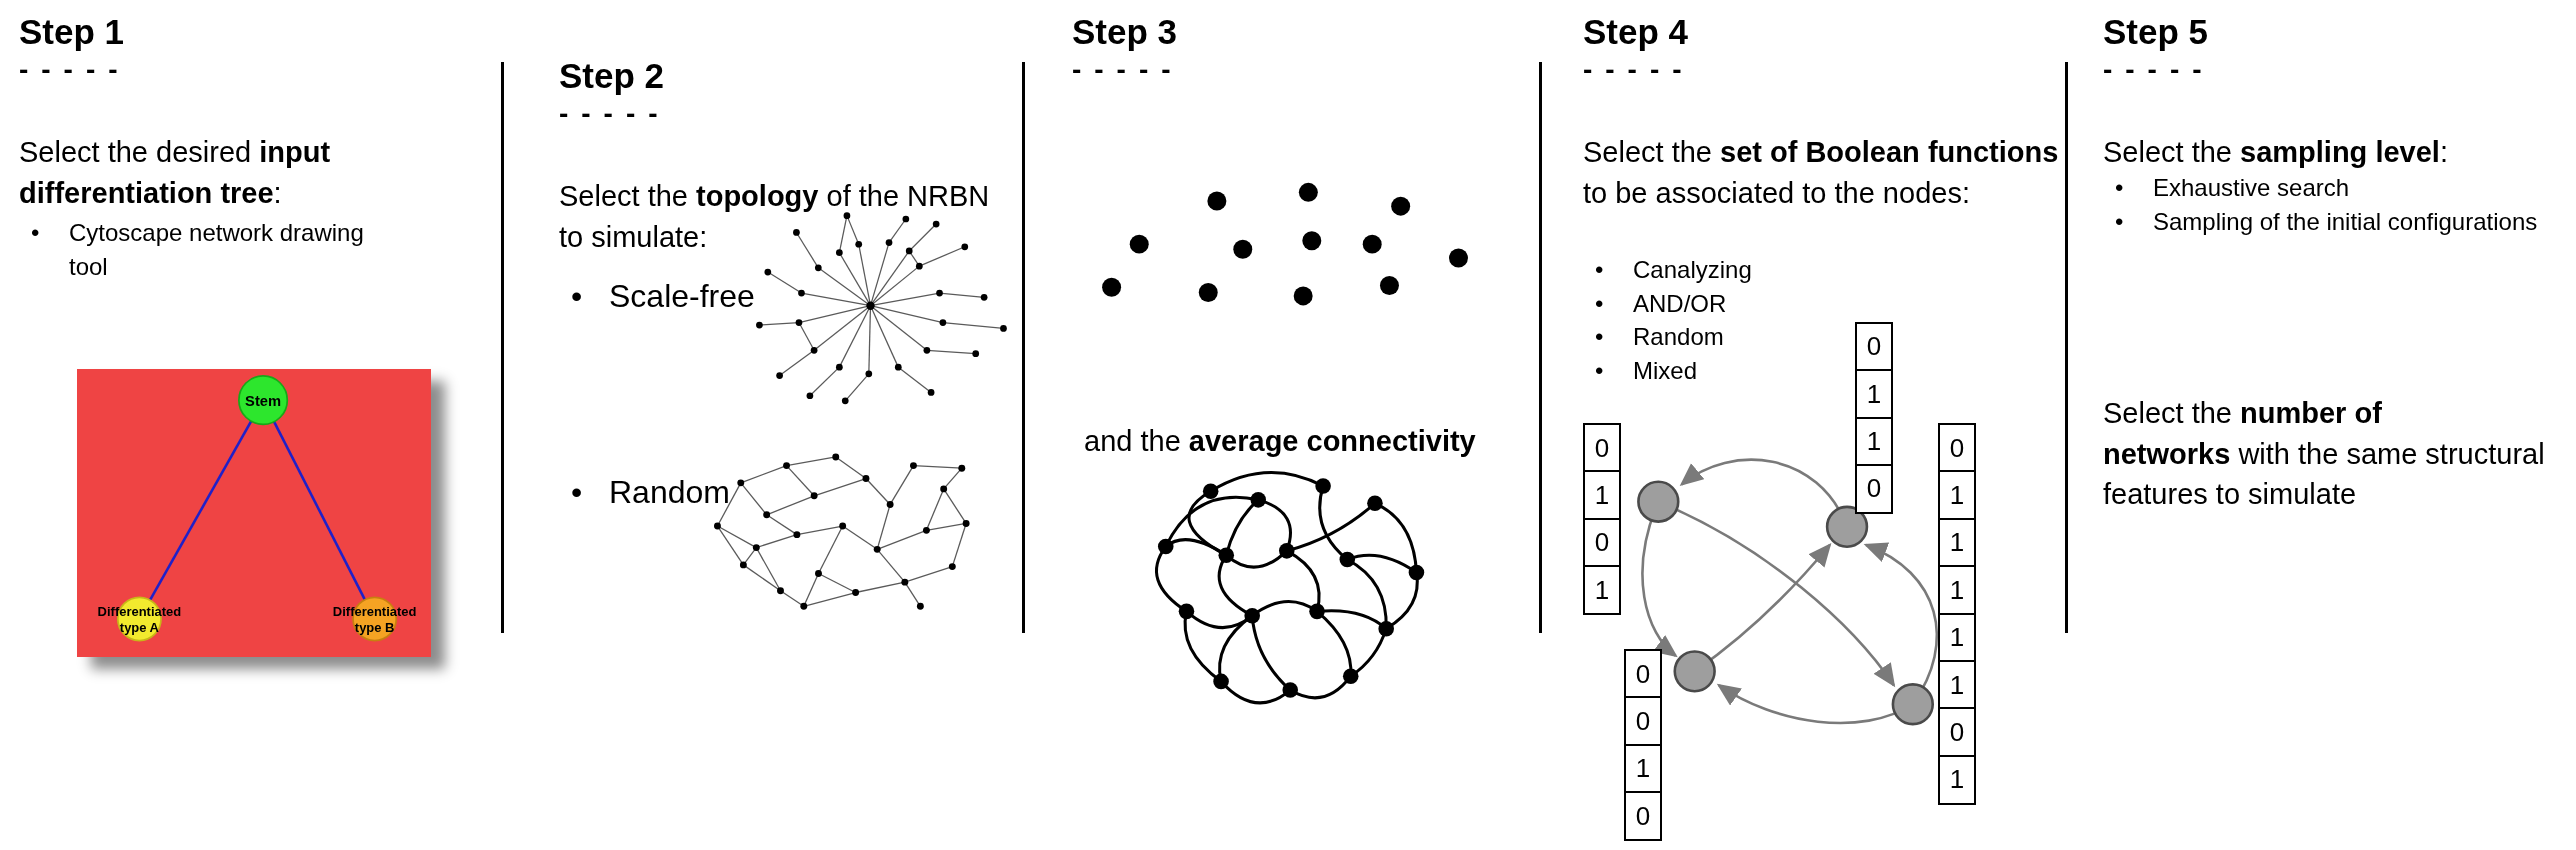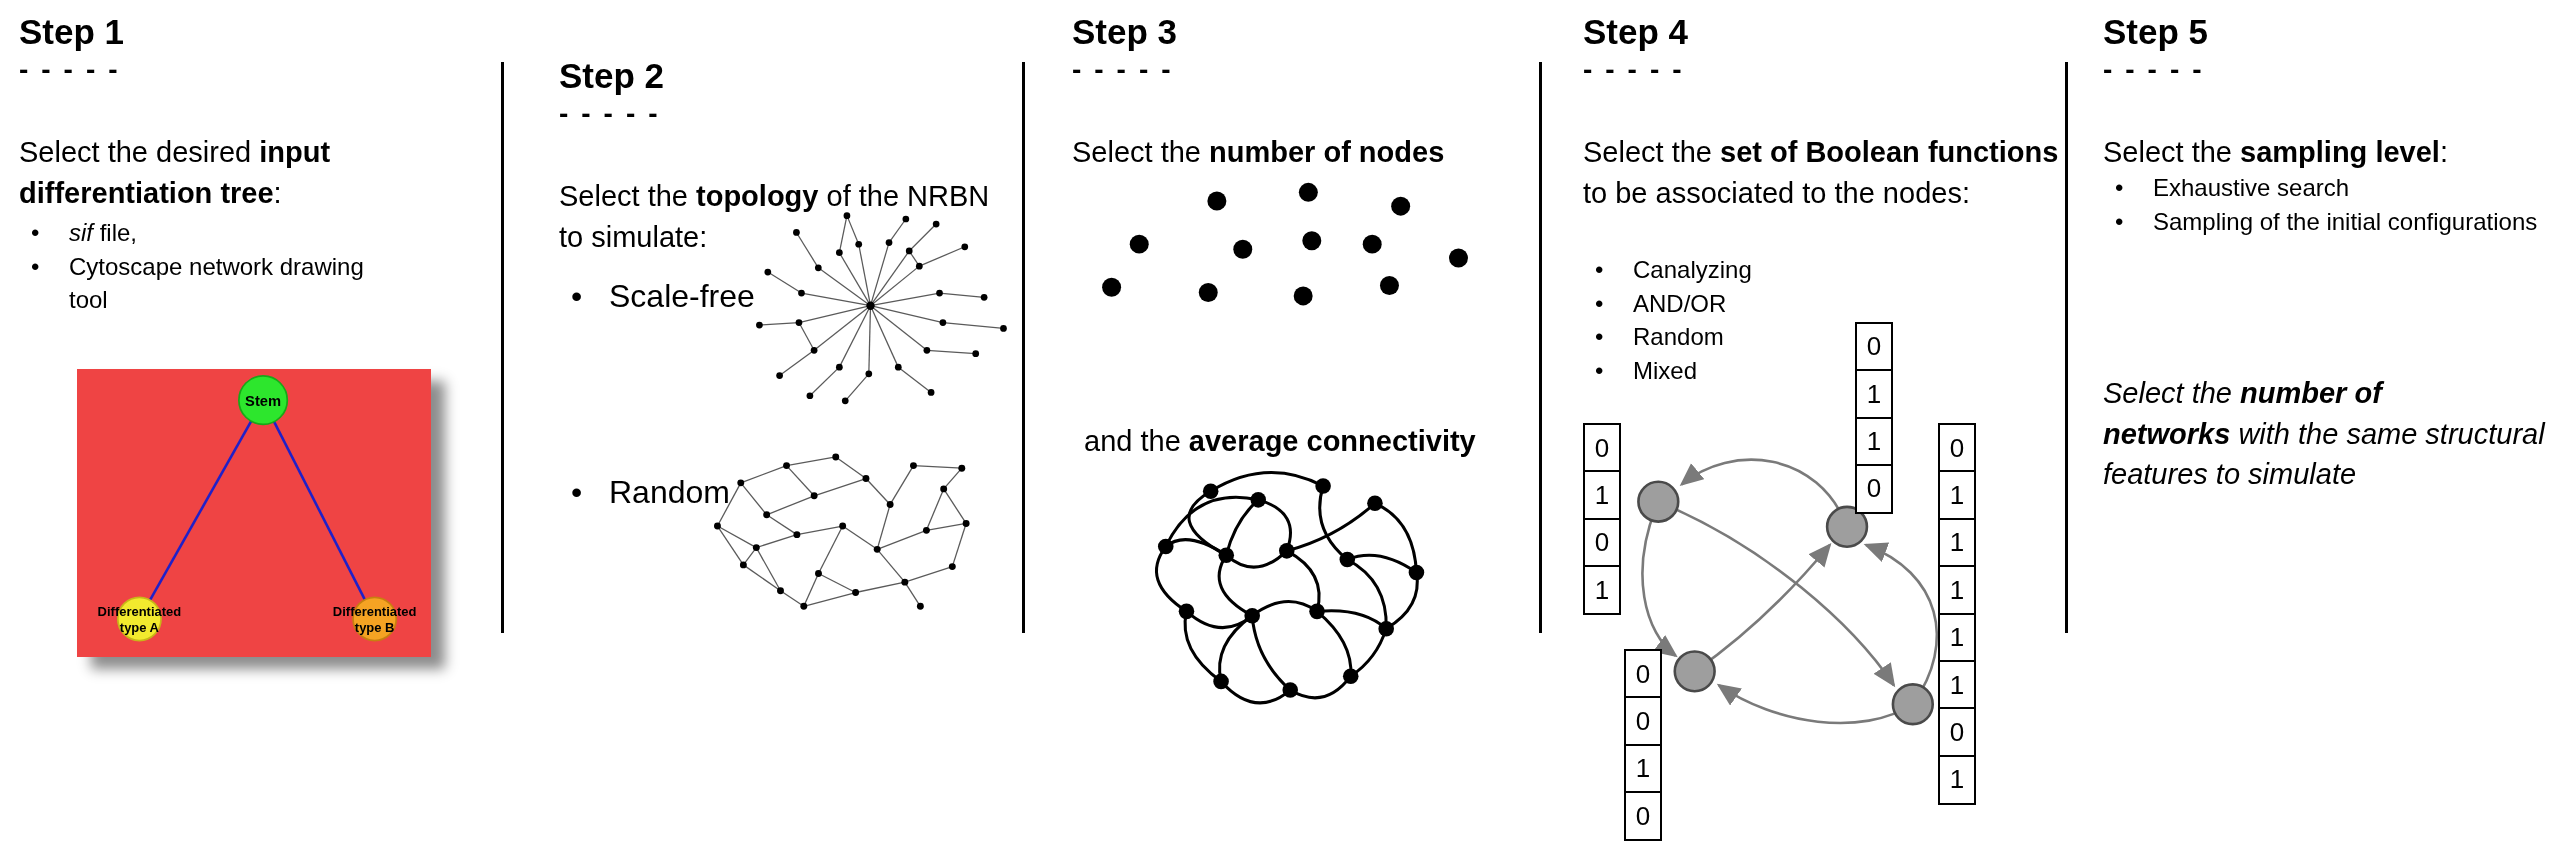--- a/index.html
+++ b/index.html
@@ -45,21 +45,20 @@
   .t-right  { left:362px; top:110px; }
 </style>
 </head>
 <body>
 
 <section class="col" style="left:19px; width:486px;">
   <h2 class="step-title">Step 1</h2>
   <div class="dashes">- - - - -</div>
   <p class="intro body-text" style="width:486px;"><span>Select the desired </span><b>input differentiation tree</b><span>:</span></p>
   <ul class="bullets" style="top:216px; width:363px;">
-    <li><i>sif</i><span> file,</span></li>
     <li>Cytoscape network drawing tool</li>
   </ul>
   <div class="tree-box">
     <svg viewBox="0 0 409 333" width="354" height="288">
       <g stroke="#2020c8" stroke-width="3">
         <line x1="215" y1="36" x2="72" y2="289"></line>
         <line x1="215" y1="36" x2="344" y2="289"></line>
       </g>
       <circle cx="215" cy="36" r="28" fill="#2de62d" stroke="#18a818" stroke-width="2"></circle>
       <circle cx="72" cy="289" r="25" fill="#f2ea2e" stroke="#c8b818" stroke-width="2"></circle>
@@ -216,21 +215,20 @@
       <circle cx="298" cy="28" r="4"></circle>
     </g>
   </svg>
 </section>
 
 <div class="divider" style="left:1022px;"></div>
 
 <section class="col" style="left:1072px; width:519px;">
   <h2 class="step-title">Step 3</h2>
   <div class="dashes">- - - - -</div>
-  <p class="intro body-text" style="width:519px;"><span>Select the </span><b>number of nodes</b></p>
   <svg class="net-svg" style="left:13px; top:182px;" viewBox="0 0 470 175" width="407" height="151">
     <g fill="#000">
       <circle cx="152" cy="22" r="11"></circle>
         <circle cx="258" cy="12" r="11"></circle>
         <circle cx="365" cy="28" r="11"></circle>
       <circle cx="62" cy="72" r="11"></circle>
         <circle cx="182" cy="78" r="11"></circle>
         <circle cx="262" cy="68" r="11"></circle>
       <circle cx="332" cy="72" r="11"></circle>
         <circle cx="432" cy="88" r="11"></circle>
@@ -360,15 +358,15 @@
 <div class="divider" style="left:2065px;"></div>
 
 <section class="col" style="left:2103px; width:473px;">
   <h2 class="step-title">Step 5</h2>
   <div class="dashes">- - - - -</div>
   <p class="intro body-text" style="width:473px;"><span>Select the </span><b>sampling level</b><span>:</span></p>
   <ul class="bullets" style="top:171px; width:450px;">
     <li>Exhaustive search</li>
     <li>Sampling of the initial configurations</li>
   </ul>
-  <p class="body-text" style="position:absolute; left:0; top:373px; width:473px;font-style:italic;"><span>Select the </span><b>number of</b><br><b>networks</b><span> with the same structural features to simulate</span></p>
+  <p class="body-text" style="position:absolute; left:0; top:393px; width:473px;"><span>Select the </span><b>number of</b><br><b>networks</b><span> with the same structural features to simulate</span></p>
 </section>
 
 
 </body></html>

